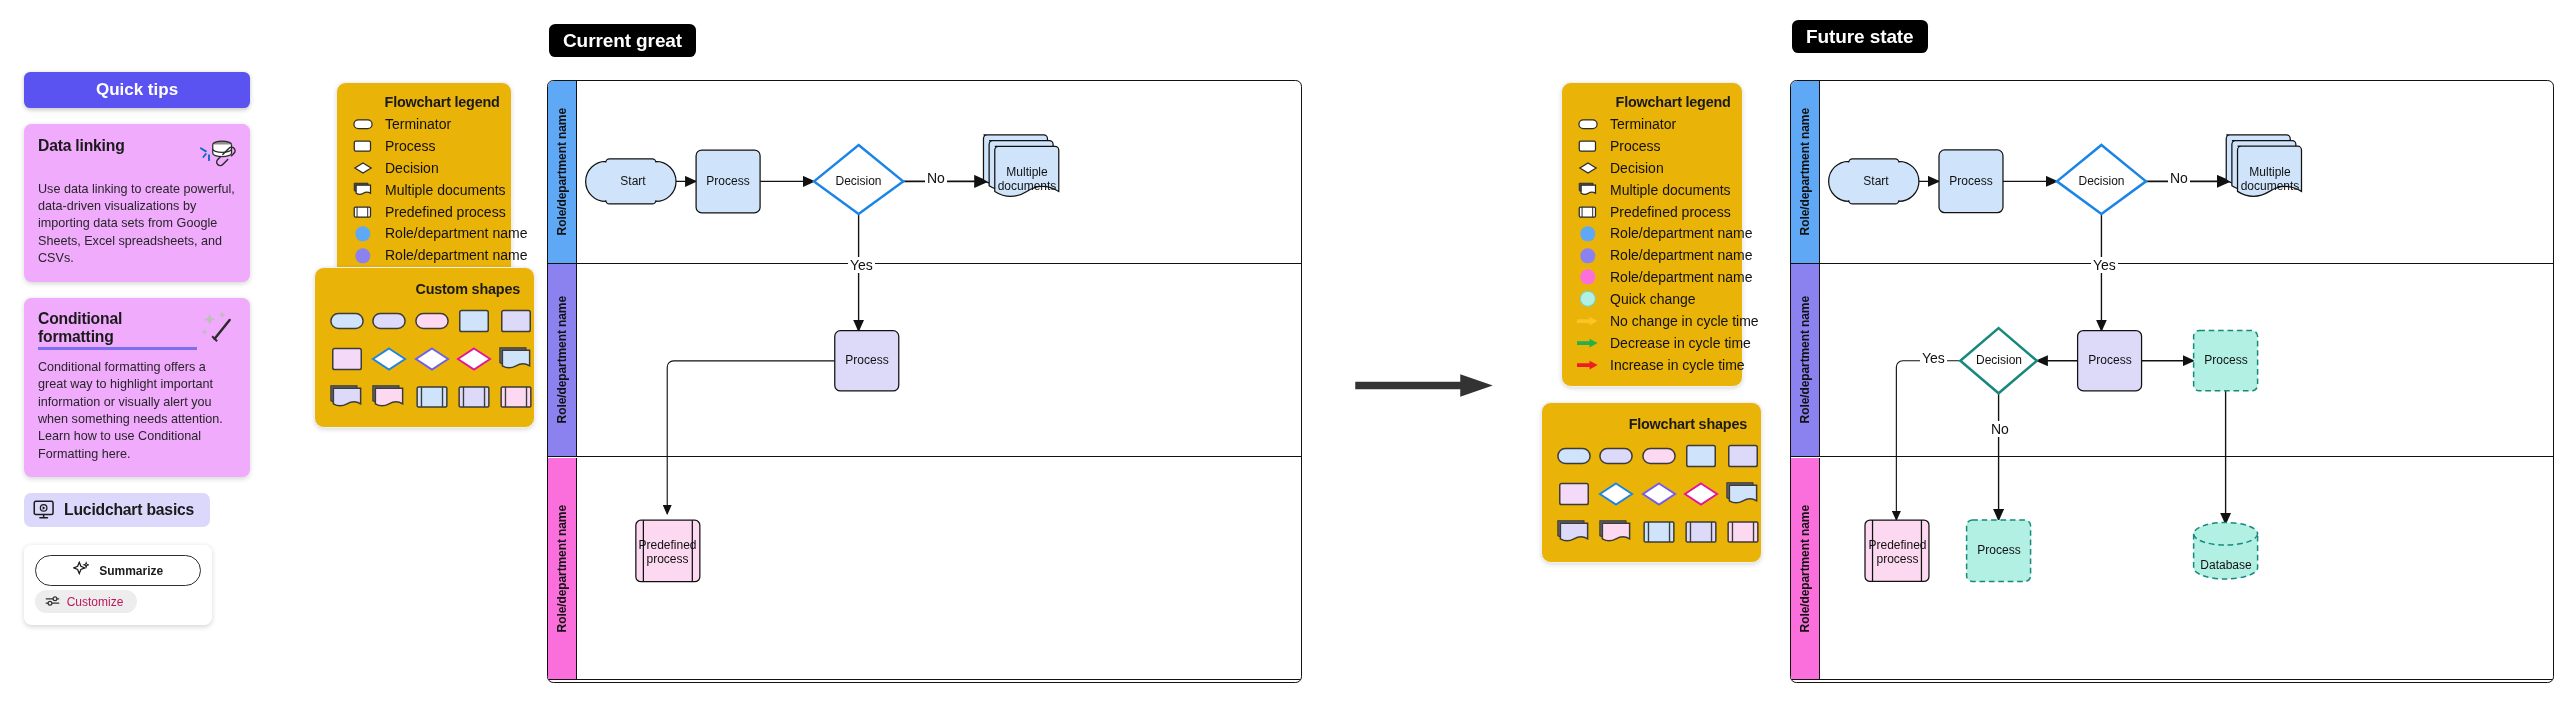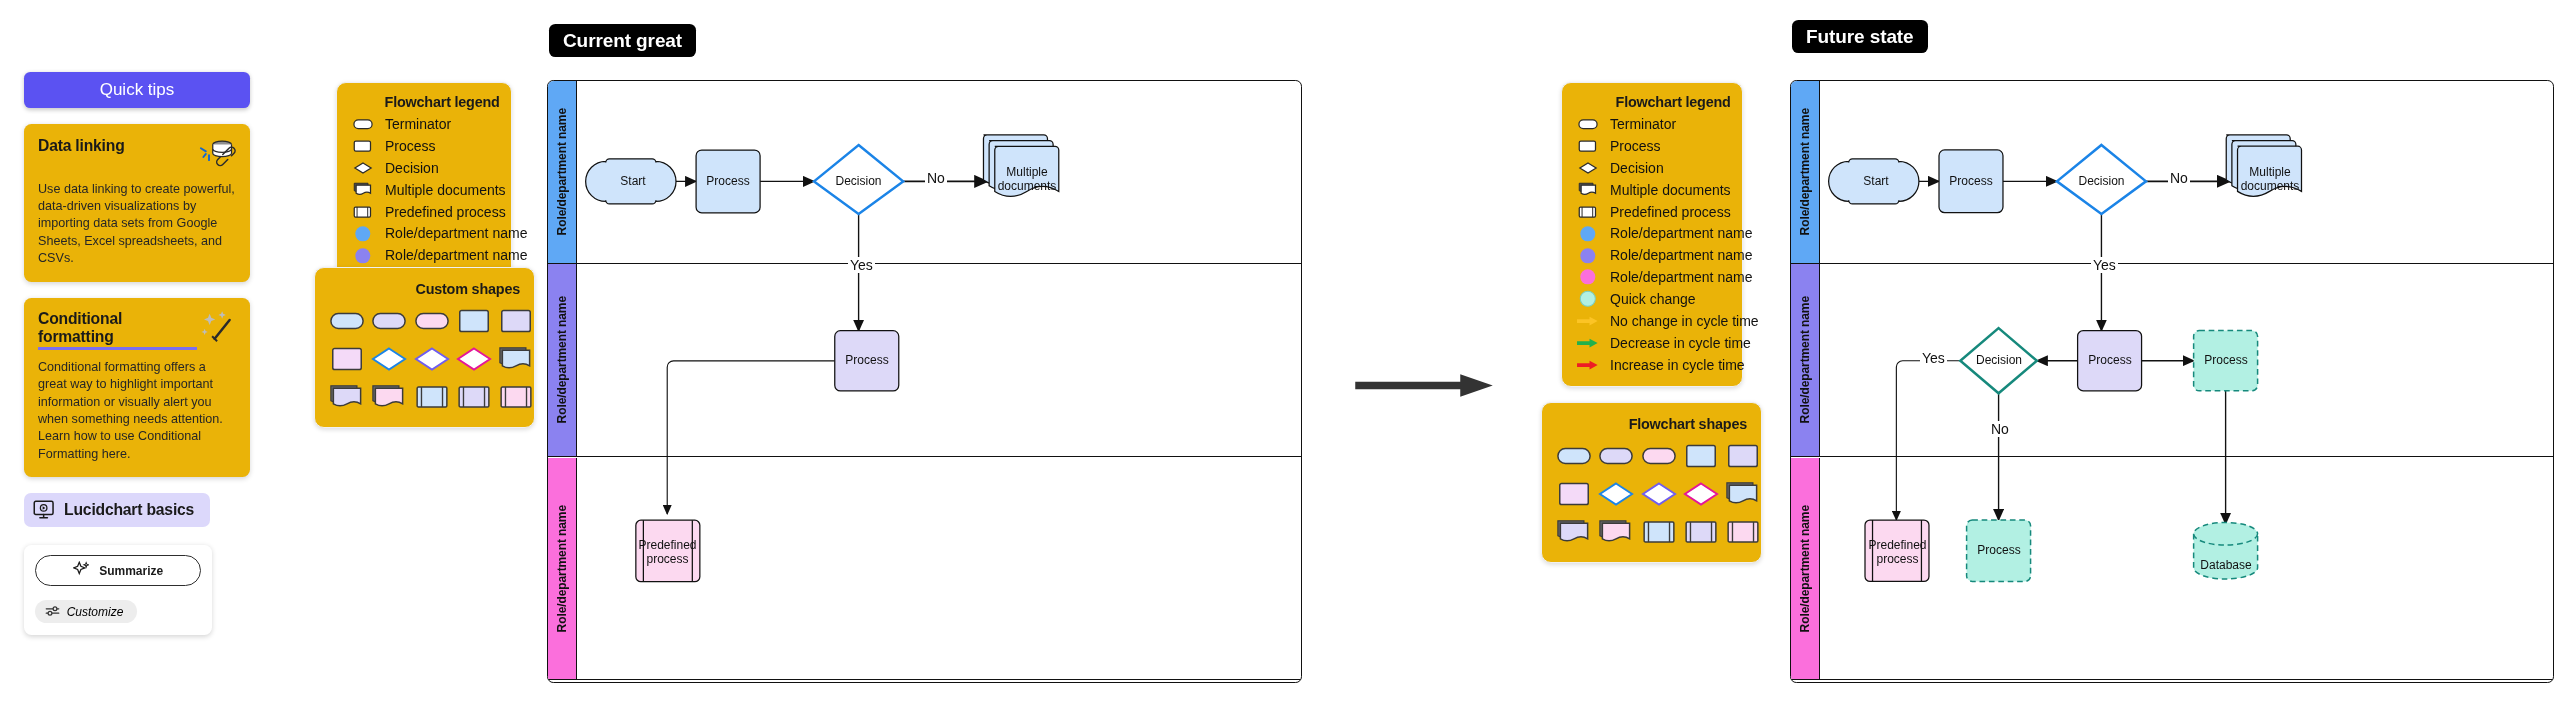--- a/index.html
+++ b/index.html
@@ -3,41 +3,41 @@
 <meta charset="utf-8">
 <style>
   html,body{margin:0;padding:0;background:#ffffff;}
   body{width:2576px;height:705px;position:relative;overflow:hidden;
        font-family:"Liberation Sans","DejaVu Sans",sans-serif;color:#1a1a1a;}
   .abs{position:absolute;}
 
   
   #quick-tips-panel{left:24px;top:72px;width:226px;}
   .qt-header{width:226px;height:36px;border-radius:6.3px;background:#5b52f2;
-    color:#fff;font-size:17px;font-weight:normal;display:flex;align-items:center;
+    color:#fff;font-size:17px;font-weight:bold;display:flex;align-items:center;
     justify-content:center;box-shadow:0 1.9px 4.4px rgba(0,0,0,.22);}
-  .qt-card{width:226px;background:#eab308;border-radius:7.5px;margin-top:16.3px;
+  .qt-card{width:226px;background:#f0abfc;border-radius:7.5px;margin-top:16.3px;
     box-shadow:0 1.9px 5px rgba(0,0,0,.16);padding:12.6px 14px 14px 14px;box-sizing:border-box;position:relative;}
   .qt-title{font-size:15.7px;font-weight:bold;letter-spacing:-0.2px;}
   .qt-title.underlined{display:inline-block;border-bottom:3.1px solid #7b6ff0;padding-bottom:0.6px;}
   .qt-title-row{display:flex;align-items:flex-start;justify-content:space-between;}
   .qt-body{font-size:12.6px;line-height:1.38;margin-top:8.8px;color:#262626;}
   .qt-icon{width:39px;height:35px;flex:0 0 39px;}
 
   .lc-basics{margin-top:16.3px;display:inline-flex;align-items:center;gap:10px;
     background:#dcd8fb;border-radius:7px;padding:6.3px 16.3px 6.3px 8.8px;}
   .lc-basics-label{font-size:15.7px;font-weight:bold;letter-spacing:-0.2px;}
 
   .ai-card{margin-top:17.6px;width:188px;background:#fff;border-radius:7.5px;
     box-shadow:0 1.9px 5px rgba(0,0,0,.16);padding:10.7px 11.3px 11.3px 11.3px;box-sizing:border-box;}
   .ai-summarize{width:100%;box-sizing:border-box;height:31px;border:1.3px solid #2e2e2e;
     border-radius:15.7px;background:#fff;display:flex;align-items:center;justify-content:center;
     gap:10px;font-size:12px;font-weight:bold;}
-  .ai-customize{margin-top:14px;display:inline-flex;align-items:center;gap:7px;
-    background:#ededed;border-radius:12.6px;padding:4.4px 14px 4.4px 9.4px;font-size:12px;color:#000000;font-style:italic;}
+  .ai-customize{margin-top:4px;display:inline-flex;align-items:center;gap:7px;
+    background:#ededed;border-radius:12.6px;padding:4.4px 14px 4.4px 9.4px;font-size:12px;color:#be185d;}
 
   
   .panel{background:#eab308;border-radius:10px;box-shadow:0 1.3px 4.4px rgba(0,0,0,.13);
     border:0.6px solid #f0f0f0;box-sizing:border-box;text-align:right;}
   .panel-title{font-size:14.4px;font-weight:bold;letter-spacing:-0.2px;}
   .legend-row{display:flex;align-items:center;gap:10px;margin-top:5.6px;}
   .legend-label{font-size:14px;color:#111;white-space:nowrap;}
   .legend-ico{width:24px;height:16.3px;flex:0 0 24px;display:flex;align-items:center;justify-content:center;}
 
   

